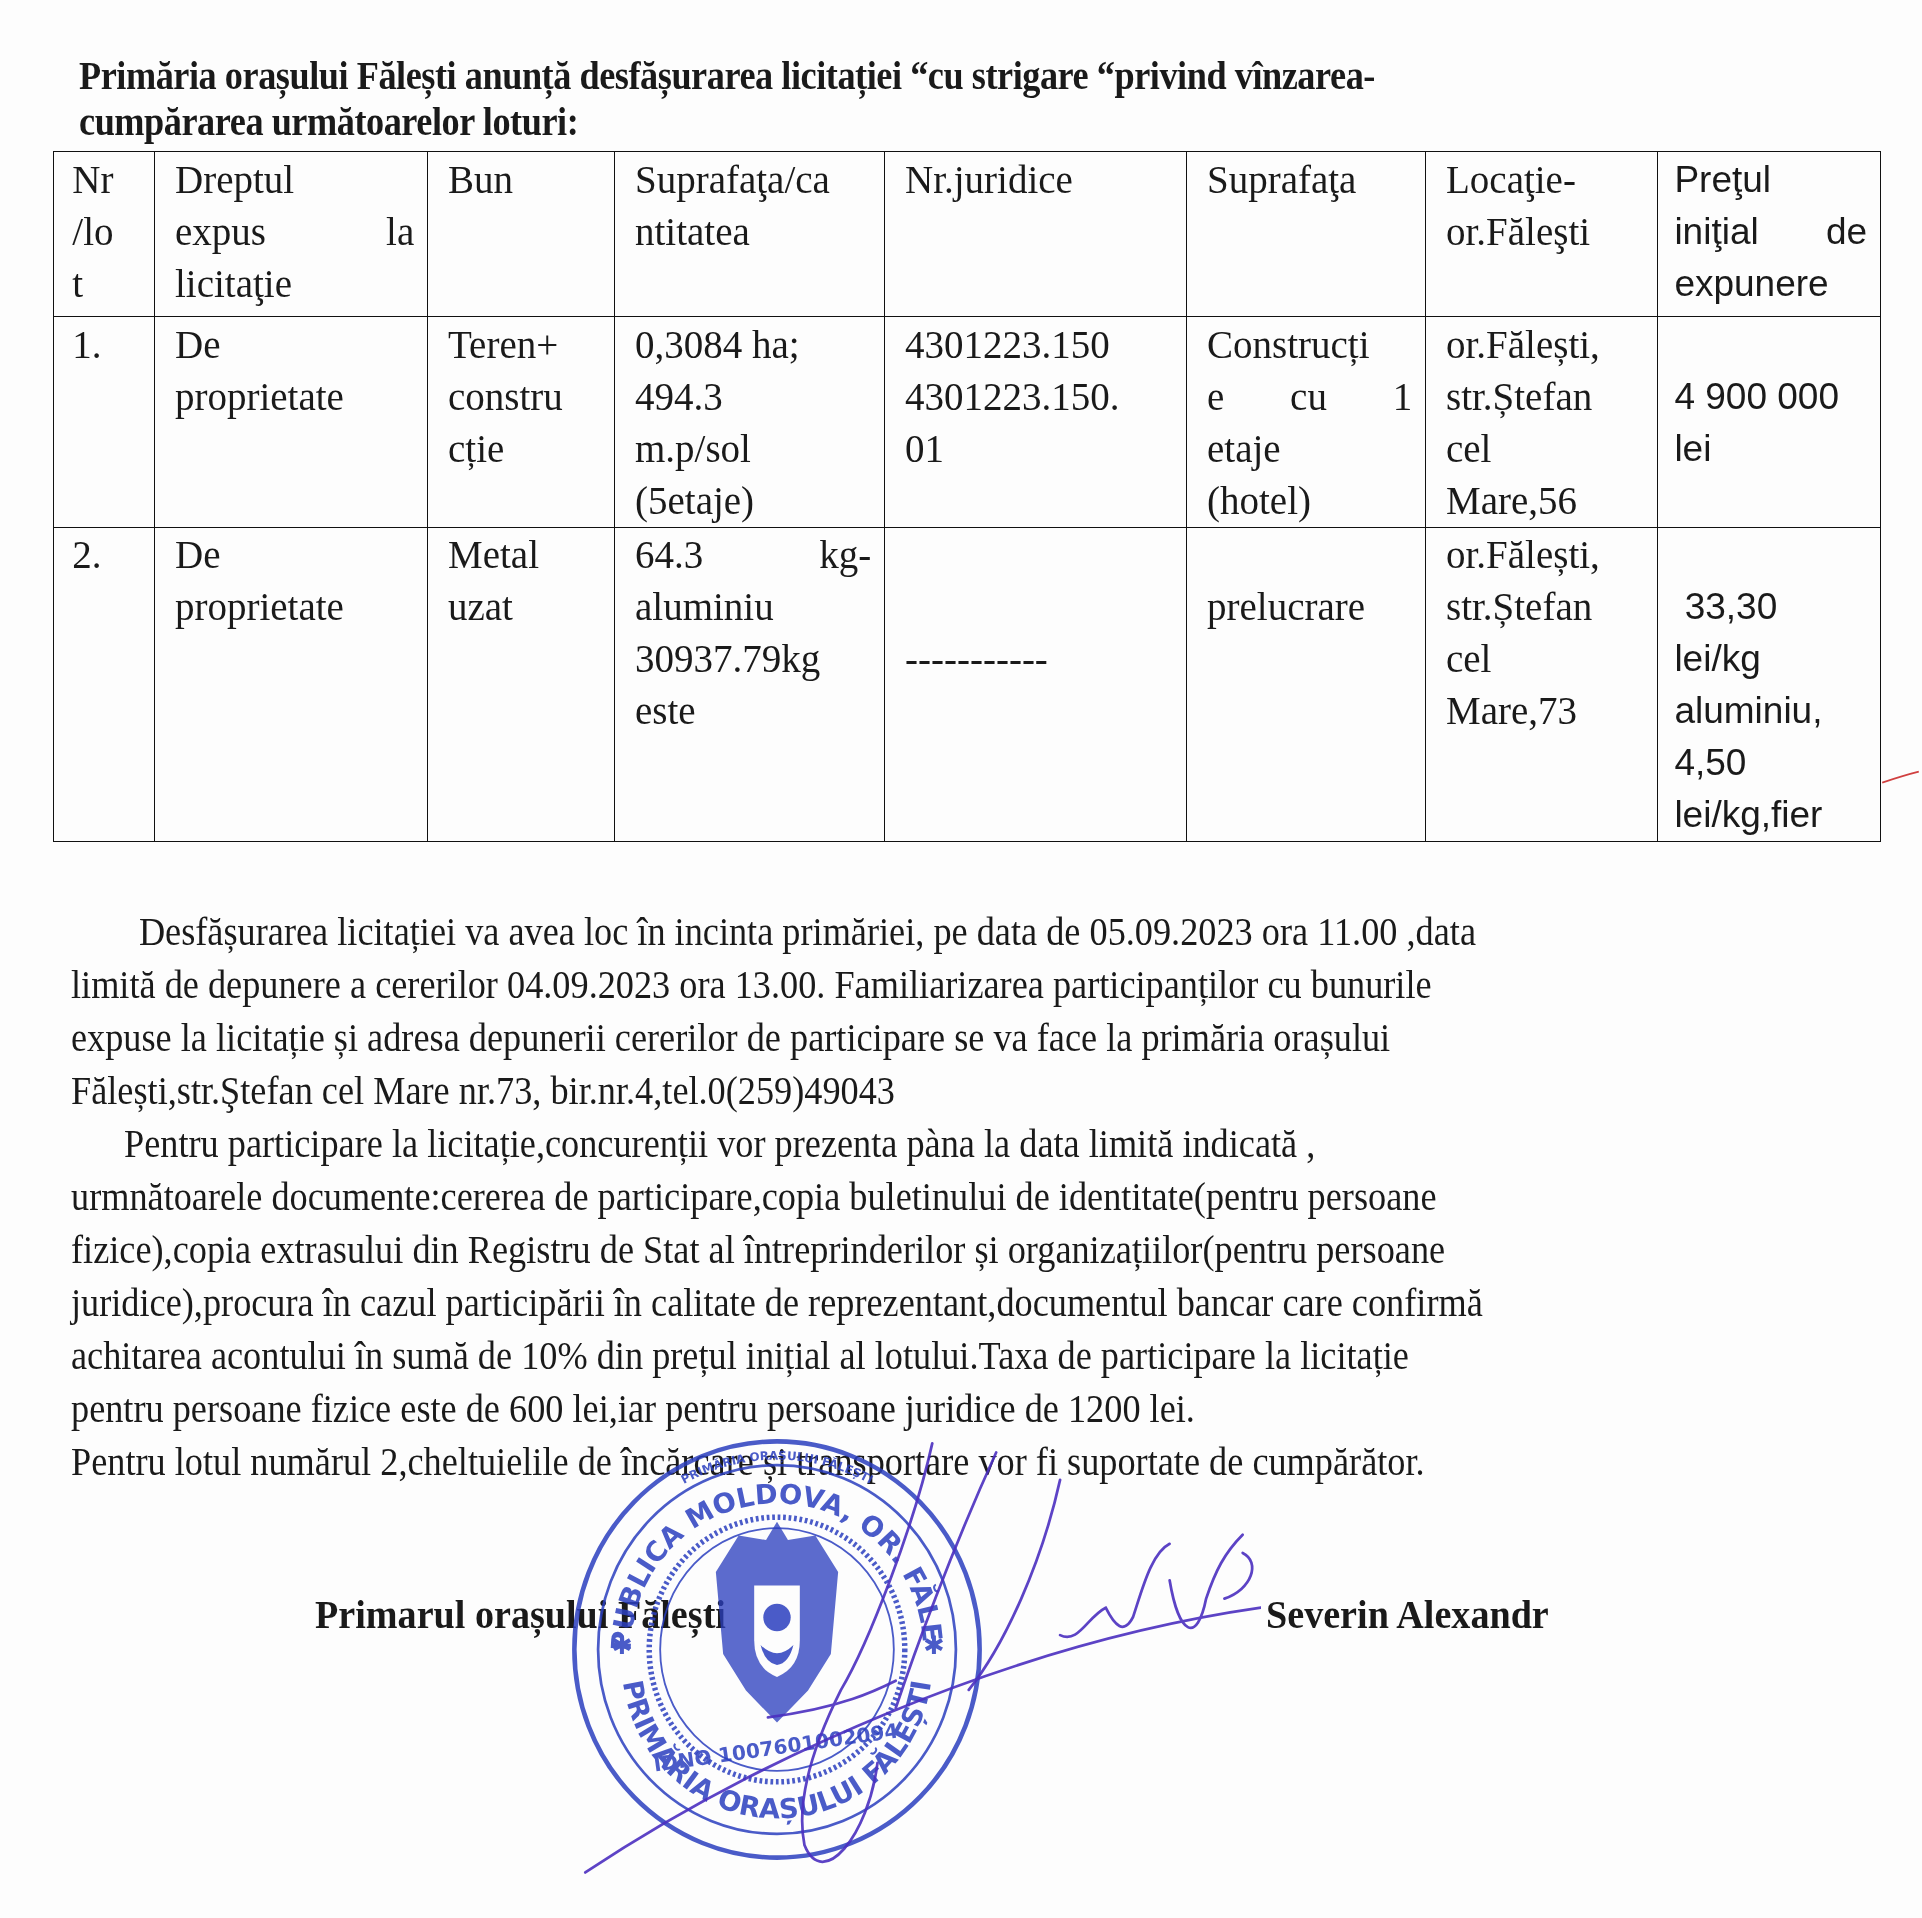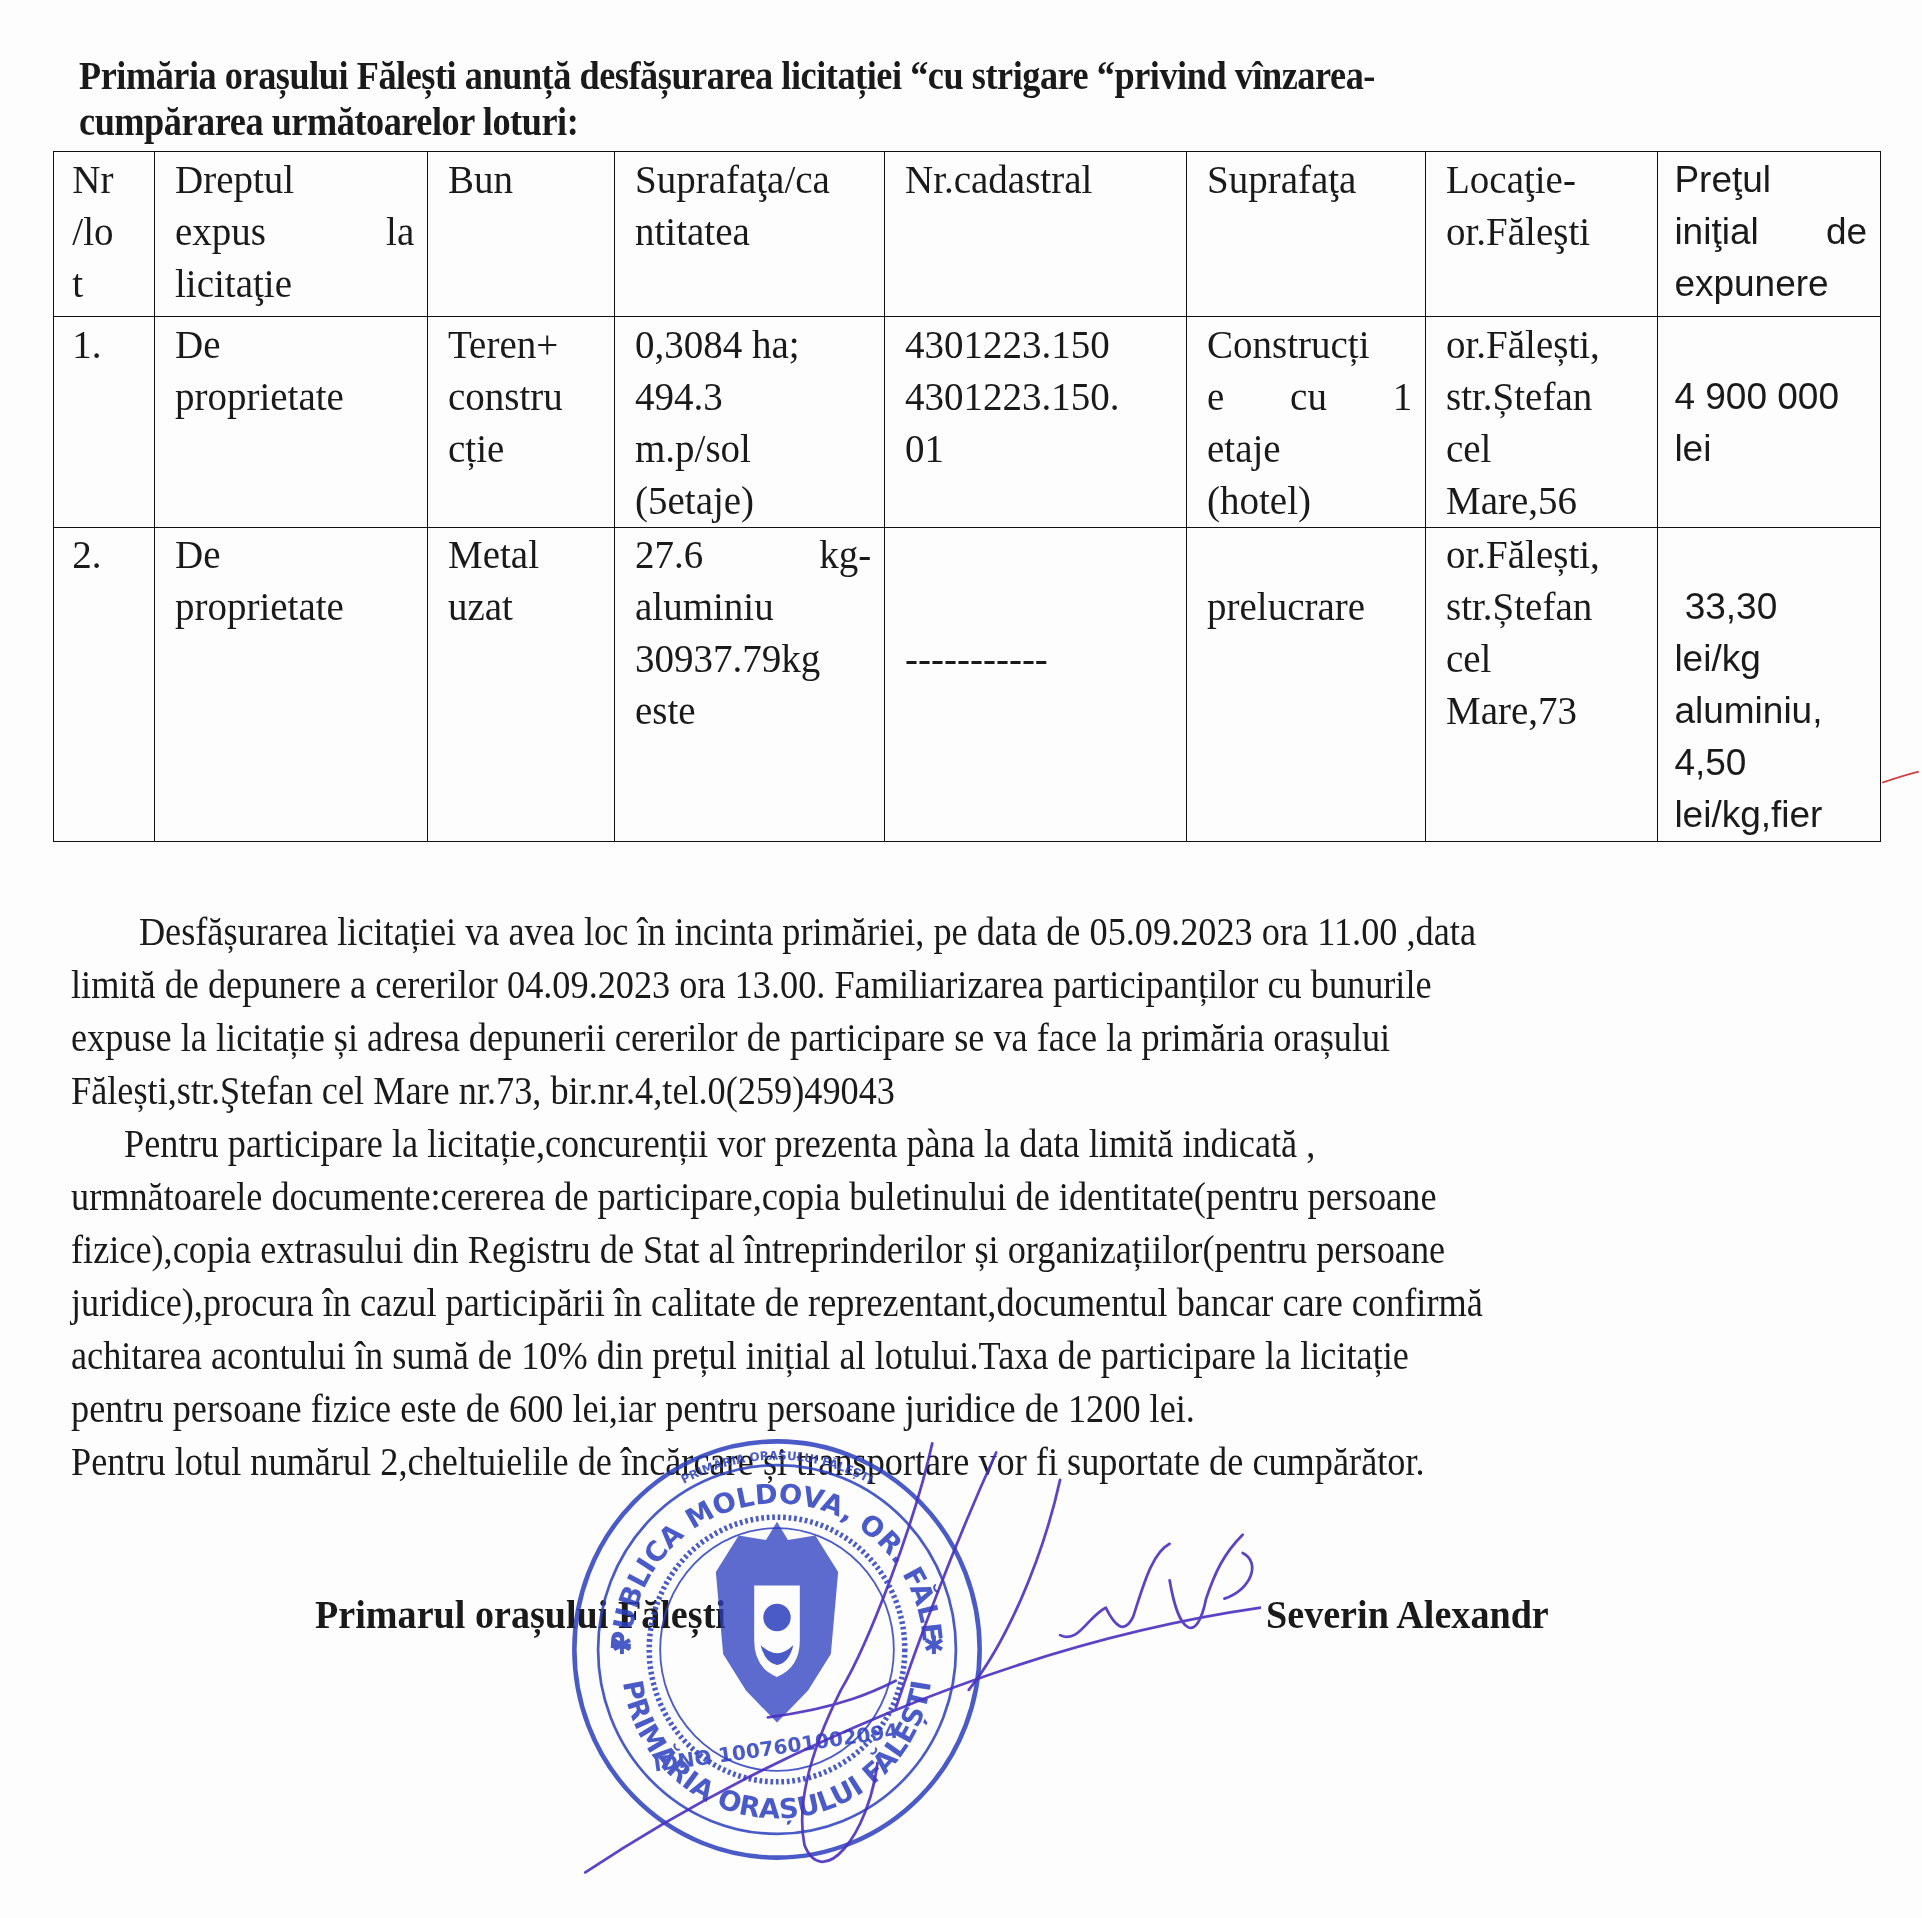--- a/index.html
+++ b/index.html
@@ -71,21 +71,21 @@
       <span class="ln">licitaţie</span>
     </td>
     <td class="bun-hdr">
       <span class="ln">Bun</span>
     </td>
     <td>
       <span class="ln">Suprafaţa/ca</span>
       <span class="ln">ntitatea</span>
     </td>
     <td>
-      <span class="ln">Nr.cadastral</span>
+      <span class="ln">Nr.juridice</span>
     </td>
     <td>
       <span class="ln">Suprafaţa</span>
     </td>
     <td>
       <span class="ln">Locaţie-</span>
       <span class="ln">or.Făleşti</span>
     </td>
     <td class="price-cell">
       <span class="ln price">Preţul</span>
@@ -143,21 +143,21 @@
     </td>
     <td>
       <span class="ln">De</span>
       <span class="ln">proprietate</span>
     </td>
     <td>
       <span class="ln">Metal</span>
       <span class="ln">uzat</span>
     </td>
     <td>
-      <span class="ln just">27.6 kg-</span>
+      <span class="ln just">64.3 kg-</span>
       <span class="ln">aluminiu</span>
       <span class="ln">30937.79kg</span>
       <span class="ln">este</span>
     </td>
     <td>
       <div style="height:104px"></div>
       <span class="ln">-----------</span>
     </td>
     <td>
       <div style="height:52px"></div>

